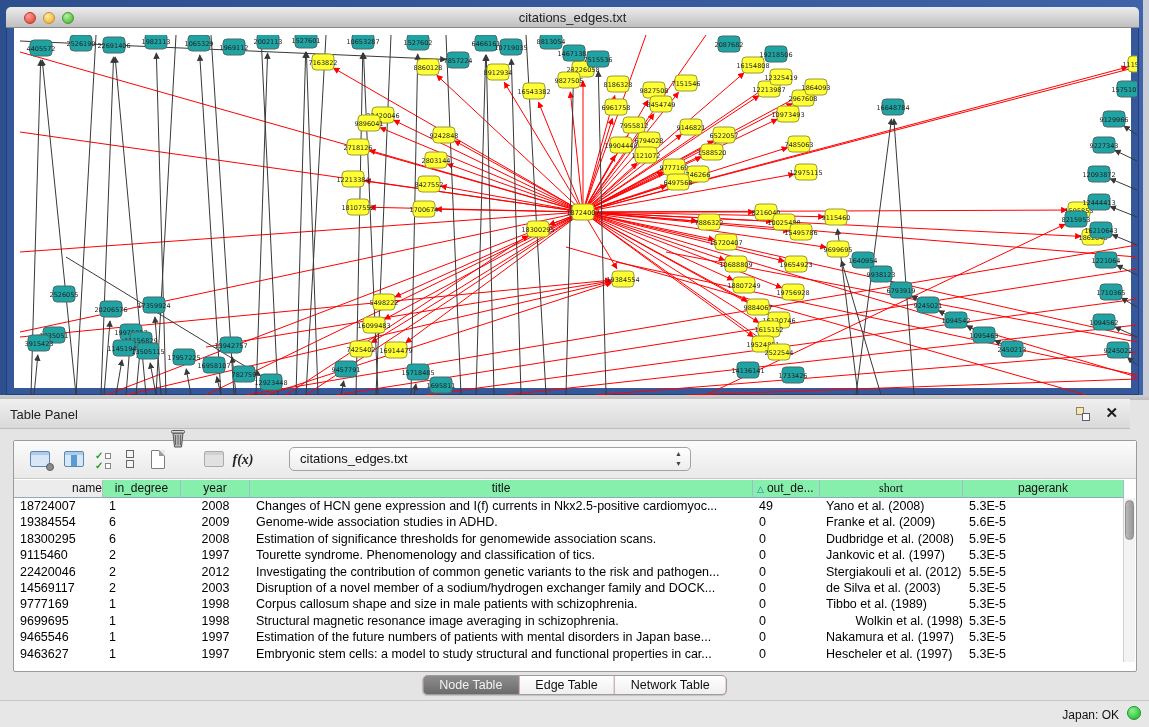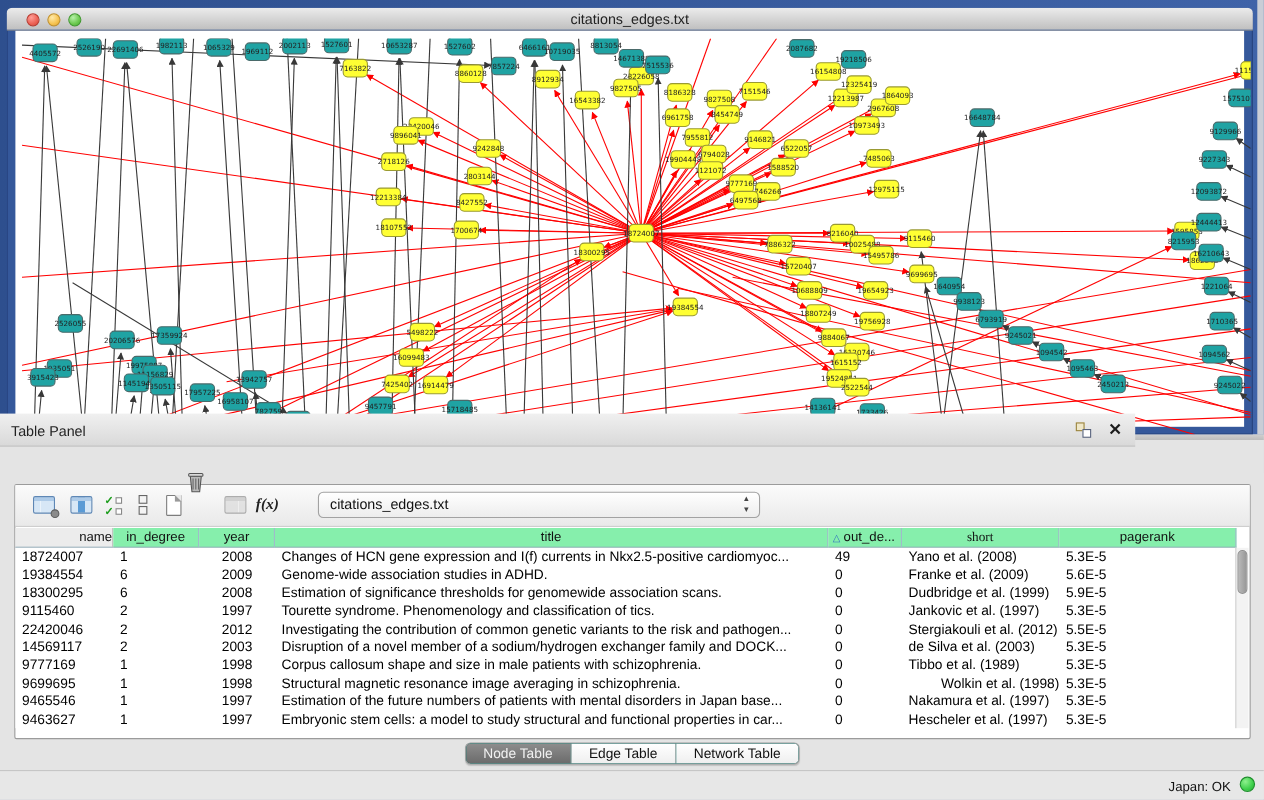--- a/index.html
+++ b/index.html
@@ -16,21 +16,21 @@
   .title { position:absolute; left:0; right:0; top:3px; text-align:center; font-size:13px; color:#222; }
   .tl { position:absolute; top:5px; width:12px; height:12px; border-radius:50%; }
   .tl.r { left:18px; background:radial-gradient(circle at 35% 30%,#ff9d96,#ec6255 60%,#d3473a); border:1px solid #b93a30;}
   .tl.y { left:37px; background:radial-gradient(circle at 35% 30%,#ffe9a8,#f6c350 60%,#dfa32e); border:1px solid #c3912a;}
   .tl.g { left:56px; background:radial-gradient(circle at 35% 30%,#b6f0a8,#6cc94f 60%,#4aad35); border:1px solid #3f9a2e;}
   .canvas { position:absolute; left:8px; top:21px; width:1117px; height:360px; background:#fff; }
   svg { position:absolute; left:-8px; top:-21px; }
 
   
   .divider { position:absolute; left:0; top:395px; width:1149px; height:5px; background:linear-gradient(180deg,#cfcfcf,#bdbdbd); }
-  .tp-titlebar { position:absolute; left:0; top:376px; width:1032px; height:30px;
+  .tp-titlebar { position:absolute; left:0; top:399px; width:1130px; height:30px;
                  background:linear-gradient(180deg,#F0F0F0,#D9D9D9); border-bottom:1px solid #bdbdbd; }
   .tp-title { position:absolute; left:10px; top:8px; font-size:13px; color:#222; }
   .floatIcon { position:absolute; right:40px; top:8px; width:14px; height:14px; cursor:pointer; }
   .floatIcon .sq1 { position:absolute; left:0; top:0; width:8px; height:8px; border:1px solid #9a8440; background:#efe7c8;}
   .floatIcon .sq2 { position:absolute; right:0; bottom:0; width:8px; height:8px; border:1px solid #55607a; background:#fff;}
   .closeIcon { position:absolute; right:12px; top:5px; font-size:15px; font-weight:bold; color:#1a1a1a; cursor:pointer; }
 
   
   .tp-body { position:absolute; left:0; top:430px; width:1149px; height:270px; background:#E4E4E4; }
   .panel-box { position:absolute; left:13px; top:10px; width:1124px; height:232px; background:#fff; border:1px solid #9b9b9b; border-radius:2px; }
@@ -59,21 +59,21 @@
   .th .sort { color:#2E6FBF; font-size:9px; margin-right:3px; }
   .tbody { position:absolute; left:0; top:57px; width:1110px; height:164px; overflow:hidden; background:#fff; }
   .tr { display:flex; height:16.4px; line-height:16.4px; }
   .td { font-size:12.5px; color:#000; padding-left:6px; white-space:nowrap; overflow:hidden; }
   .td.c-year { text-align:center; padding-left:0; }
   .vscroll { position:absolute; right:1px; top:57px; width:12px; height:164px; background:#F3F3F3; border-left:1px solid #d0d0d0; }
   .vthumb { position:absolute; left:1px; top:2px; width:9px; height:40px; border-radius:5px; background:linear-gradient(90deg,#b9b9b9,#989898); border:1px solid #8e8e8e; }
 
   
   .seg { position:absolute; left:50%; transform:translateX(-50%); top:245px; height:20px; display:flex;
-         border:1px solid #9e9e9e; border-radius:5px; overflow:hidden; background:#0f766e; box-shadow:0 1px 1px rgba(0,0,0,.15); }
+         border:1px solid #9e9e9e; border-radius:5px; overflow:hidden; background:#ec4899; box-shadow:0 1px 1px rgba(0,0,0,.15); }
   .seg-btn { padding:0 16px; font-size:12.5px; line-height:19px; color:#111; background:linear-gradient(180deg,#fff,#efefef);
              border-right:1px solid #b9b9b9; cursor:pointer; }
   .seg-btn:last-child { border-right:none; }
   .seg-btn.active { background:linear-gradient(180deg,#8d8d8d,#6b6b6b); color:#f2f2f2; }
 
   
   .statusbar { position:absolute; left:0; top:700px; width:1149px; height:27px; background:#E7E7E7; border-top:1px solid #c6c6c6; }
   .mem { position:absolute; right:30px; top:7px; font-size:12px; color:#111; }
   .memdot { position:absolute; right:8px; top:5px; width:14px; height:14px; border-radius:50%;
             background:radial-gradient(circle at 35% 30%,#8ef08e,#3ecf4b 60%,#27a636); border:1px solid #1e8e2c; }
@@ -576,21 +576,21 @@
             <div class="td" style="width: 67px;">0</div>
             <div class="td" style="width: 143px;">Franke et al. (2009)</div>
             <div class="td" style="width: 161px;">5.6E-5</div>
           </div>
           <div class="tr">
             <div class="td" style="width: 89px;">18300295</div>
             <div class="td" style="width: 78px;">6</div>
             <div class="td c-year" style="width: 69px;">2008</div>
             <div class="td" style="width: 503px;">Estimation of significance thresholds for genomewide association scans.</div>
             <div class="td" style="width: 67px;">0</div>
-            <div class="td" style="width: 143px;">Dudbridge et al. (1999)</div>
+            <div class="td" style="width: 143px;">Dudbridge et al. (2008)</div>
             <div class="td" style="width: 161px;">5.9E-5</div>
           </div>
           <div class="tr">
             <div class="td" style="width: 89px;">9115460</div>
             <div class="td" style="width: 78px;">2</div>
             <div class="td c-year" style="width: 69px;">1997</div>
             <div class="td" style="width: 503px;">Tourette syndrome. Phenomenology and classification of tics.</div>
             <div class="td" style="width: 67px;">0</div>
             <div class="td" style="width: 143px;">Jankovic et al. (1997)</div>
             <div class="td" style="width: 161px;">5.3E-5</div>

